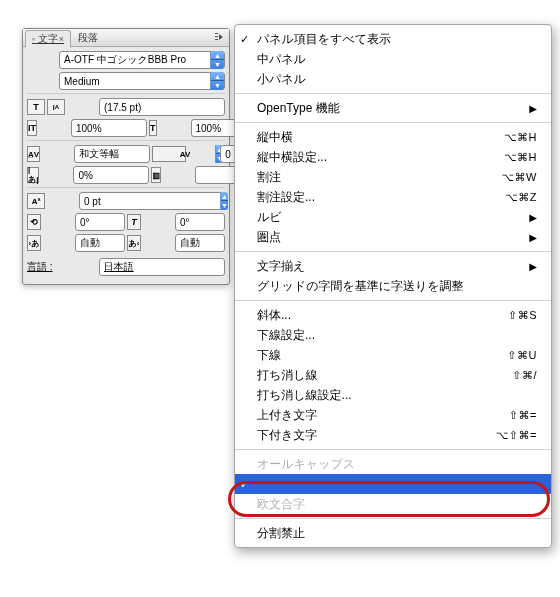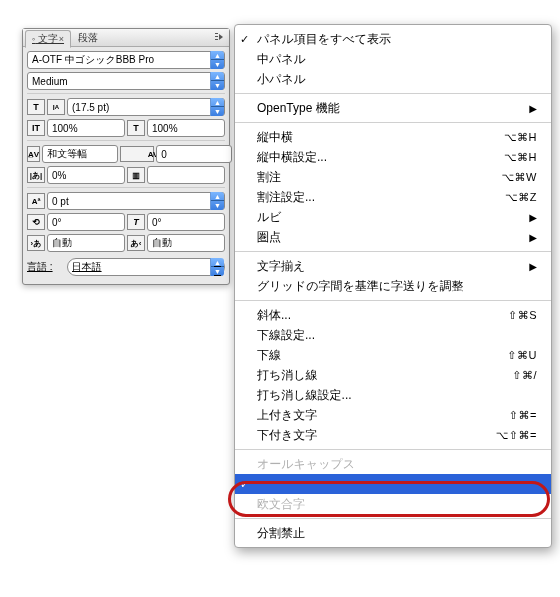--- a/index.html
+++ b/index.html
@@ -16,21 +16,21 @@
 }
 .tab { padding: 1px 6px; font-size: 10px; color: #333; border: 1px solid transparent; border-radius: 3px 3px 0 0; }
 .tab.active { background: #e9e9e9; border: 1px solid #aaa; border-bottom: 1px solid #e9e9e9; position: relative; top: 1px; text-decoration: underline; }
 .tab-close { font-size: 9px; margin-left: -2px; color: #555; }
 .flyout { position: absolute; right: 2px; top: 2px; width: 12px; height: 12px; }
 .flyout svg { width: 12px; height: 12px; }
 
 .panel-body { padding: 4px 4px 8px; }
 .row { display: flex; align-items: center; gap: 2px; margin-bottom: 3px; }
 .row.sep { border-top: 1px solid #ccc; padding-top: 4px; margin-top: 2px;}
-.combo { flex: 1; display: flex; align-items: center; background: #fff; border: 1px solid #8a8a8a; border-radius: 3px; height: 18px; }
+.combo { flex: 1; display: flex; align-items: center; background: #fff; border: 1px solid #8a8a8a; border-radius: 3px; height: 18px; margin-left: 32px; }
 .combo input { flex: 1; border: none; outline: none; font-size: 10px; padding: 0 4px; background: transparent; }
 .spin-btns { width: 14px; display: flex; flex-direction: column; background: linear-gradient(#7bb6ff,#3b7ee0); border-left: 1px solid #6a99d8; border-radius: 0 3px 3px 0; }
 .spin-btns div { height: 9px; display: flex; align-items: center; justify-content: center; }
 .sbt { border-bottom: 1px solid #2a5fa0; }
 .tri { font-size: 7px; color: #fff; line-height: 1; }
 .ico-box { width: 18px; height: 16px; border: 1px solid #888; background: #f3f3f3; display: flex; align-items: center; justify-content: center; font-size: 9px; font-weight: bold; }
 .small { width: 76px; }
 .xsm { width: 50px; }
 .lang-row { display: flex; align-items: center; justify-content: flex-end; gap: 14px; margin-top: 6px; text-decoration: underline; }
 .lang-label { font-size: 10px; }
@@ -261,21 +261,21 @@
             </div>
             <div>
               <span class="tri">▼</span>
             </div>
           </div>
         </div>
     </div>
 
     <div class="lang-row sep">
       <span class="lang-label">言語 :</span>
-      <div class="combo" style="width:110px;border-radius:9px;">
+      <div class="combo" style="width:110px;">
           <input value="日本語" style="">
           <div class="spin-btns">
             <div class="sbt">
               <span class="tri">▲</span>
             </div>
             <div>
               <span class="tri">▼</span>
             </div>
           </div>
         </div>

